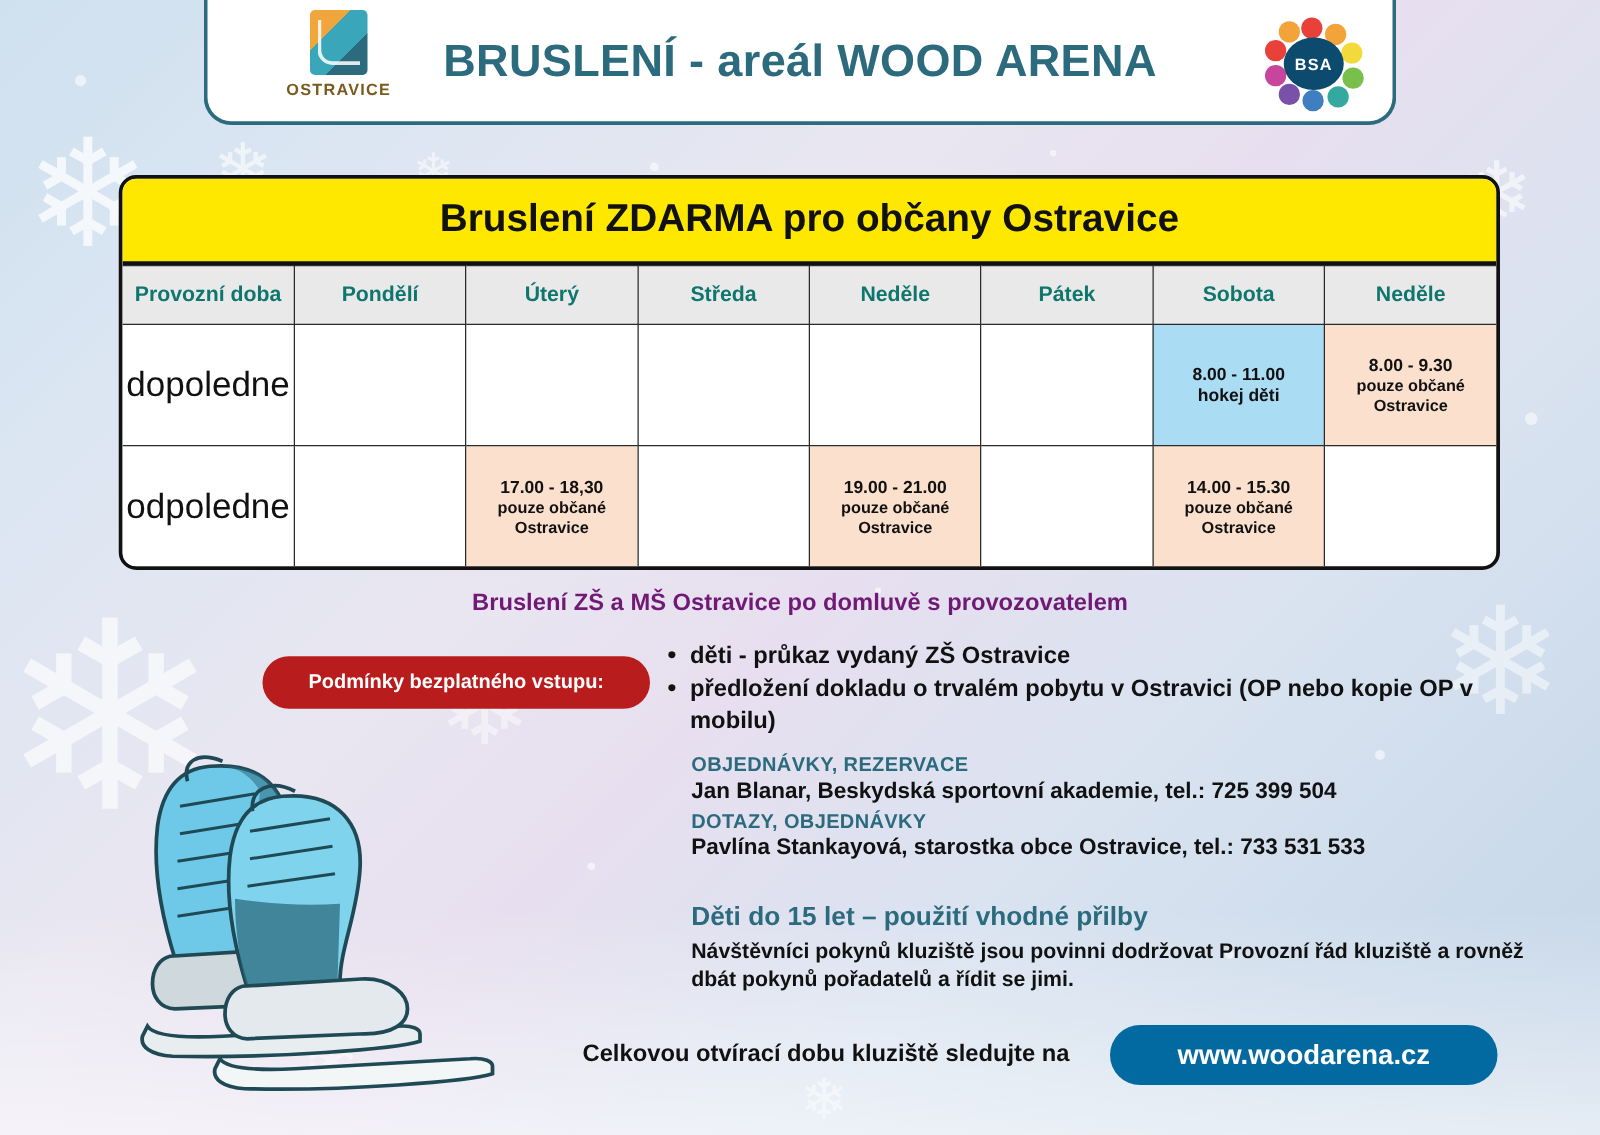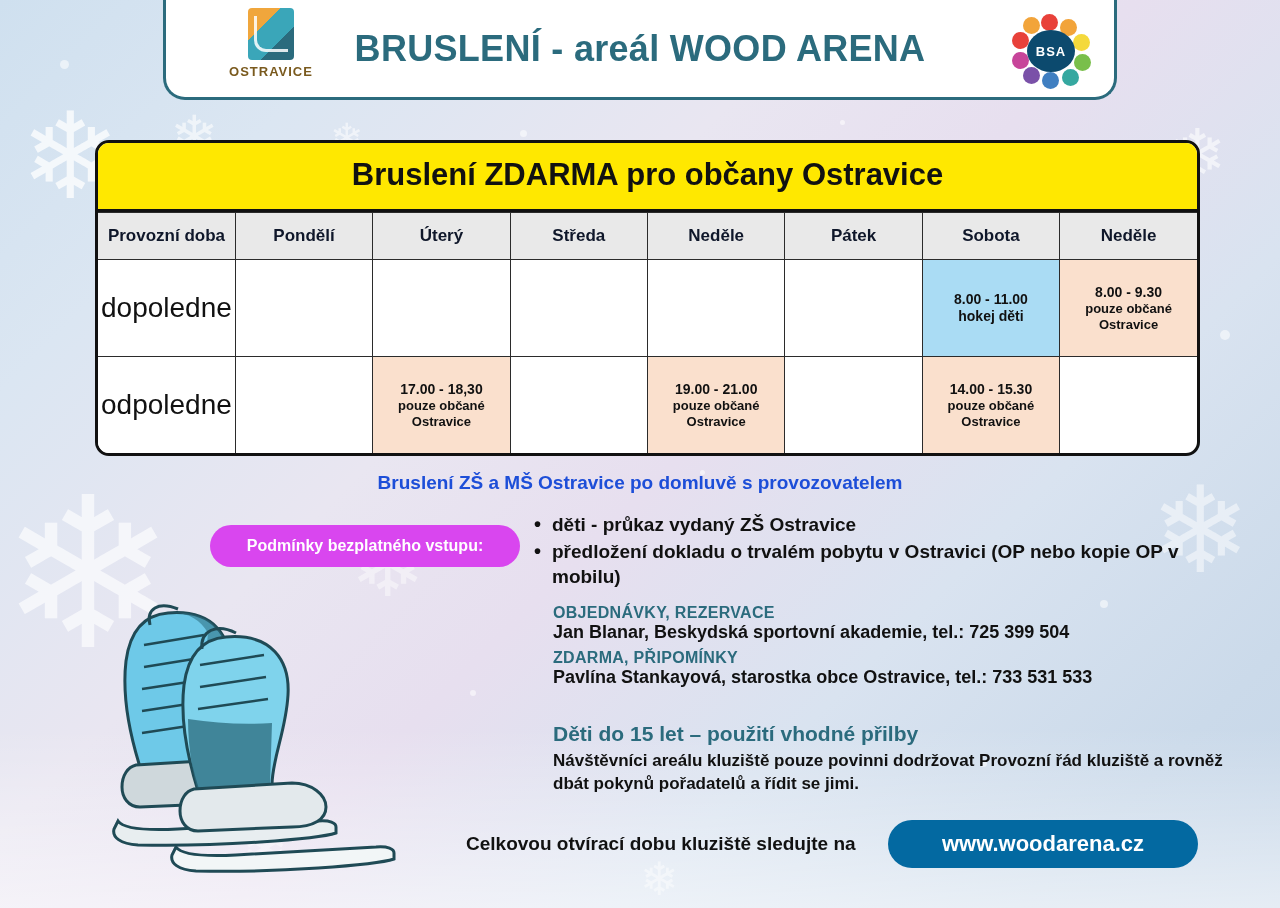--- a/index.html
+++ b/index.html
@@ -160,21 +160,21 @@
     text-align: center;
     vertical-align: middle;
   }
   table.grid th:first-child, table.grid td:first-child { border-left: none; }
   table.grid th:last-child, table.grid td:last-child { border-right: none; }
   table.grid tr:last-child td { border-bottom: none; }
   thead th {
     background: #e9e9e9;
     font-size: 17px;
     font-weight: bold;
-    color: #0f172a;
+    color: #0f766e;
     height: 46px;
     padding: 0 4px;
   }
   tbody td {
     height: 88px;
     font-size: 15px;
     color: #111;
     padding: 4px 2px;
   }
   td.rowlabel {
@@ -197,32 +197,32 @@
 
   
   .mid-note {
     position: absolute;
     left: 0;
     right: 0;
     top: 472px;
     text-align: center;
     font-size: 19px;
     font-weight: bold;
-    color: #1d4ed8;
+    color: #701a75;
   }
 
   
   .conditions-pill {
     position: absolute;
     left: 210px;
     top: 525px;
     width: 310px;
     height: 42px;
     border-radius: 21px;
-    background: #d946ef;
+    background: #b91c1c;
     color: #ffffff;
     font-size: 16px;
     font-weight: bold;
     display: flex;
     align-items: center;
     justify-content: center;
   }
   .conditions-list {
     position: absolute;
     left: 534px;
@@ -466,27 +466,27 @@
     <span>děti - průkaz vydaný ZŠ Ostravice</span>
   </li>
   <li>
     <span>předložení dokladu o trvalém pobytu v Ostravici (OP nebo kopie OP v mobilu)</span>
   </li>
 </ul>
 
 <div class="contacts">
   <div class="contact-head">OBJEDNÁVKY, REZERVACE</div>
   <div class="contact-line">Jan Blanar, Beskydská sportovní akademie, tel.: 725 399 504</div>
-  <div class="contact-head">ZDARMA, PŘIPOMÍNKY</div>
+  <div class="contact-head">DOTAZY, OBJEDNÁVKY</div>
   <div class="contact-line">Pavlína Stankayová, starostka obce Ostravice,  tel.: 733 531 533</div>
 </div>
 
 <div class="safety">
   <div class="safety-title">Děti do 15 let – použití vhodné přilby</div>
-  <div class="safety-text">Návštěvníci areálu kluziště pouze povinni dodržovat Provozní řád kluziště a rovněž dbát pokynů pořadatelů a řídit se jimi.</div>
+  <div class="safety-text">Návštěvníci pokynů kluziště jsou povinni dodržovat Provozní řád kluziště a rovněž dbát pokynů pořadatelů a řídit se jimi.</div>
 </div>
 
 <div class="footer-text">Celkovou otvírací dobu kluziště sledujte na</div>
 <div class="footer-pill">www.woodarena.cz</div>
 
 <div class="skates">
   <svg viewBox="0 0 420 320" width="420" height="320" aria-hidden="true">
 
     <g>
       <path d="M150 38 C196 34 214 62 212 96 C210 132 196 160 196 186 L122 192 C112 160 104 120 108 86 C112 56 126 40 150 38 Z" fill="#6ec9e8" stroke="#1f4a55" stroke-width="3"></path>

